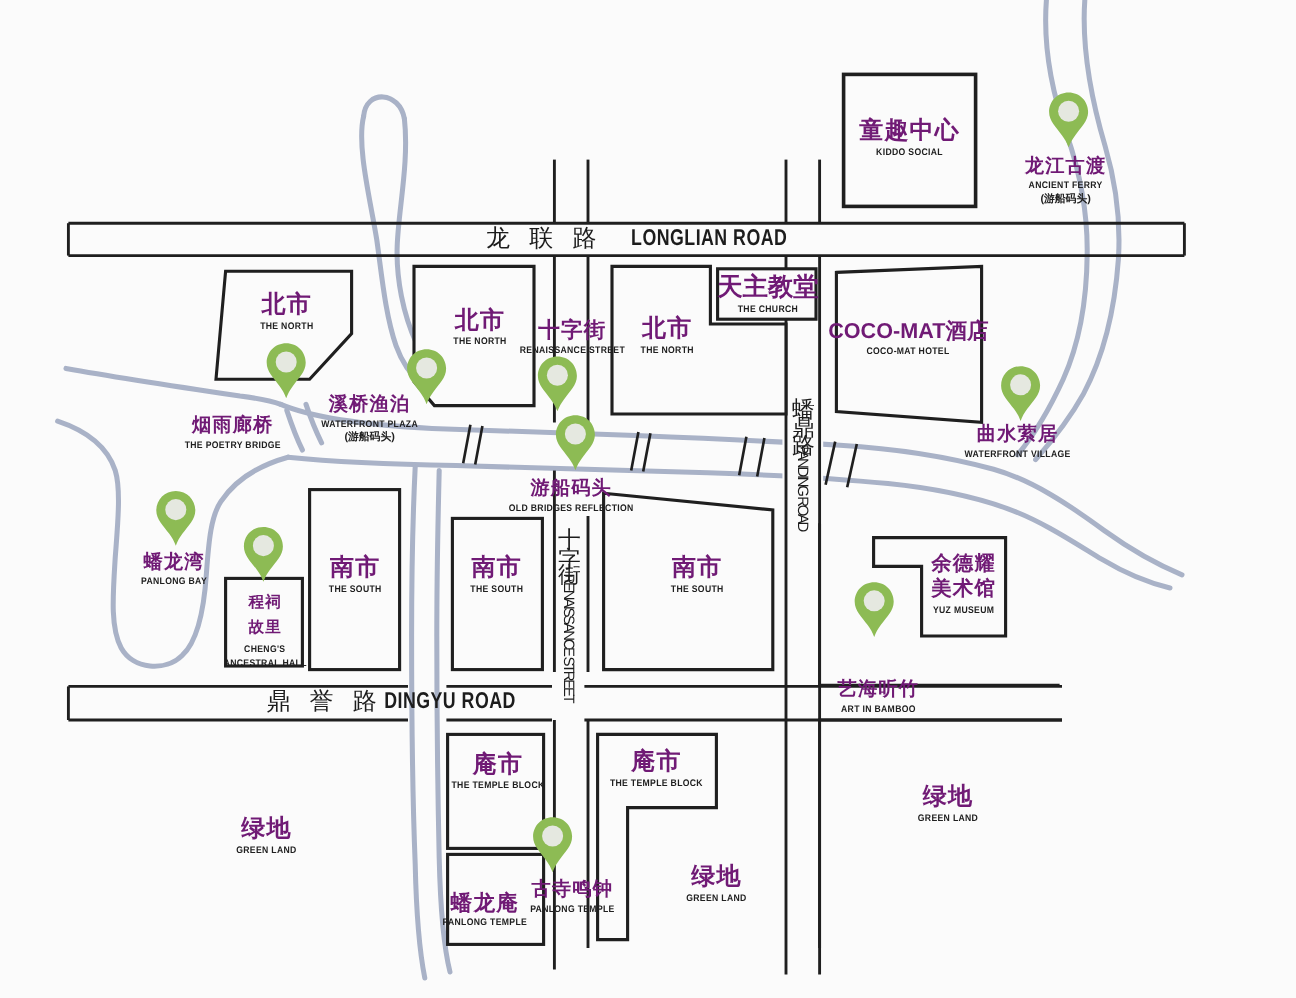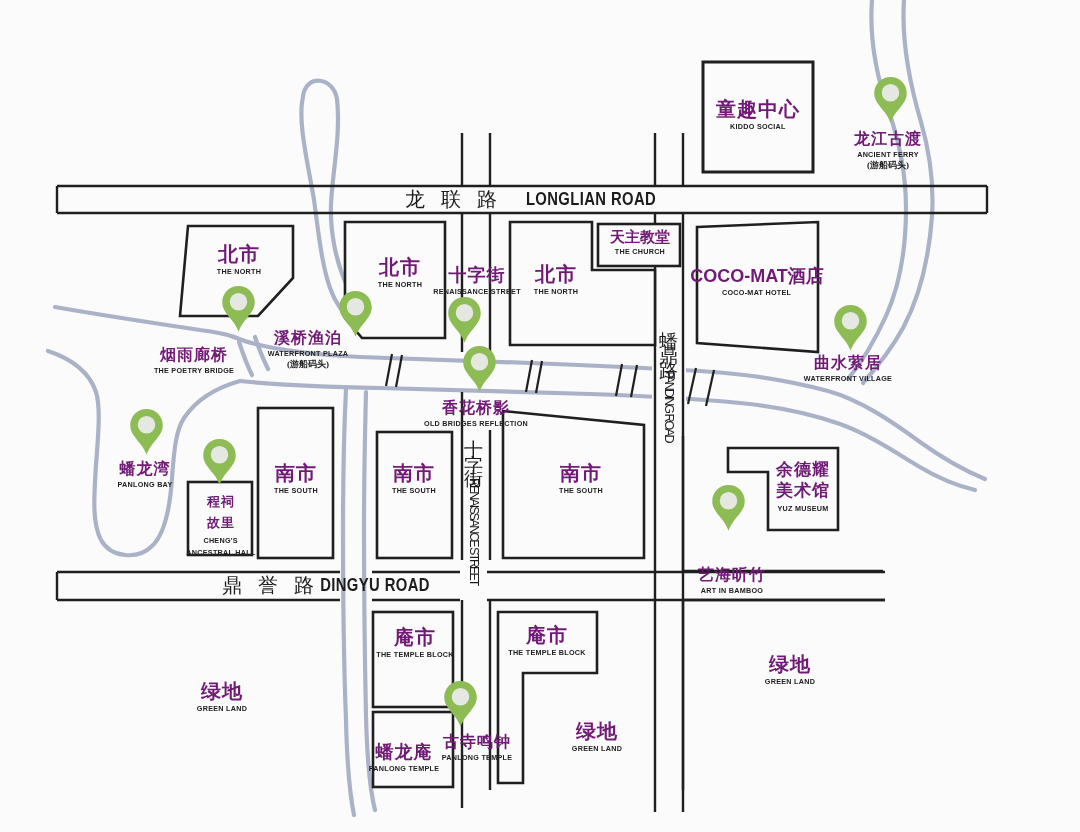--- a/index.html
+++ b/index.html
@@ -7,31 +7,31 @@
     position:relative;width:1080px;height:832px;background:#fbfbfb;overflow:hidden;
     font-family:"Liberation Sans","DejaVu Sans",sans-serif;color:#141414;
   }
   #geometry{position:absolute;left:0;top:0;}
   .lbl{position:absolute;transform:translateX(-50%);text-align:center;white-space:nowrap;line-height:1;z-index:30;}
   .zh{font-weight:700;letter-spacing:1px;color:#701a75;}
   .zh-poi{font-size:16px;}
   .zh-block{font-size:20px;}
   .en-sub{display:block;margin-top:4px;font-size:8px;font-weight:700;letter-spacing:.3px;color:#202020;}
   .en-sub .sx{display:inline-block;transform:scaleX(.9);transform-origin:center;}
-  .note-sub{display:block;margin-top:2px;font-size:9px;font-weight:700;color:#202020;font-family:Liberation Serif, serif;}
+  .note-sub{display:block;margin-top:2px;font-size:9px;font-weight:700;color:#202020;}
   .multi{line-height:21px;}
   .road-zh{font-size:20px;font-weight:400;letter-spacing:16px;text-indent:16px;color:#1c1c1c;}
   .road-en{font-size:19px;font-weight:700;letter-spacing:.5px;color:#1c1c1c;}
   .road-en .sx{display:inline-block;transform:scaleX(.78);transform-origin:center;}
   .vroad{display:flex;flex-direction:column;align-items:center;gap:9px;z-index:25;}
   .v-zh{writing-mode:vertical-rl;text-orientation:upright;font-size:19px;font-weight:400;letter-spacing:15px;color:#1c1c1c;}
   .v-en{writing-mode:vertical-rl;text-orientation:mixed;font-size:12.5px;font-weight:400;letter-spacing:-2px;color:#1c1c1c;}
   .pin{position:absolute;z-index:40;}
   
-  [data-name="block-label-the-church"] .zh{font-size:15px;letter-spacing:0;}
+  [data-name="block-label-the-church"] .zh{font-size:21px;letter-spacing:0;}
   [data-name="block-label-coco-mat-hotel"] .zh{font-size:18px;letter-spacing:0;}
   [data-name="block-label-yuz-museum"] .zh{font-size:17px;}
   [data-name="block-label-panlong-temple-block"] .zh{font-size:18px;}
   [data-name="poi-label-renaissance-street-poi"] .zh{font-size:18px;}
   [data-name="poi-label-chengs-ancestral-hall"] .zh{font-size:13px;}
   [data-name="poi-label-chengs-ancestral-hall"] .en-sub{margin-top:3px;line-height:9px;}
 </style>
 </head>
 <body>
 
@@ -186,21 +186,21 @@
       </div>
       <div class="lbl" data-name="poi-label-poetry-bridge" style="left: 194px; top: 347px;">
         <div class="zh zh-poi" data-name="poi-label-zh">烟雨廊桥</div>
         <div class="en-sub" data-name="poi-label-en"><span class="sx" data-name="poi-label-en-text">THE POETRY BRIDGE</span></div>
       </div>
       <div class="lbl" data-name="poi-label-renaissance-street-poi" style="left: 477px; top: 266px;">
         <div class="zh zh-poi" data-name="poi-label-zh">十字街</div>
         <div class="en-sub" data-name="poi-label-en"><span class="sx" data-name="poi-label-en-text">RENAISSANCE STREET</span></div>
       </div>
       <div class="lbl" data-name="poi-label-old-bridges-reflection" style="left: 476px; top: 400px;">
-        <div class="zh zh-poi" data-name="poi-label-zh">香花桥影</div>
+        <div class="zh zh-poi" data-name="poi-label-zh">游船码头</div>
         <div class="en-sub" data-name="poi-label-en"><span class="sx" data-name="poi-label-en-text">OLD BRIDGES REFLECTION</span></div>
       </div>
       <div class="lbl" data-name="poi-label-waterfront-village" style="left: 848px; top: 355px;">
         <div class="zh zh-poi" data-name="poi-label-zh">曲水萦居</div>
         <div class="en-sub" data-name="poi-label-en"><span class="sx" data-name="poi-label-en-text">WATERFRONT VILLAGE</span></div>
       </div>
       <div class="lbl" data-name="poi-label-panlong-bay" style="left: 145px; top: 461px;">
         <div class="zh zh-poi" data-name="poi-label-zh">蟠龙湾</div>
         <div class="en-sub" data-name="poi-label-en"><span class="sx" data-name="poi-label-en-text">PANLONG BAY</span></div>
       </div>

